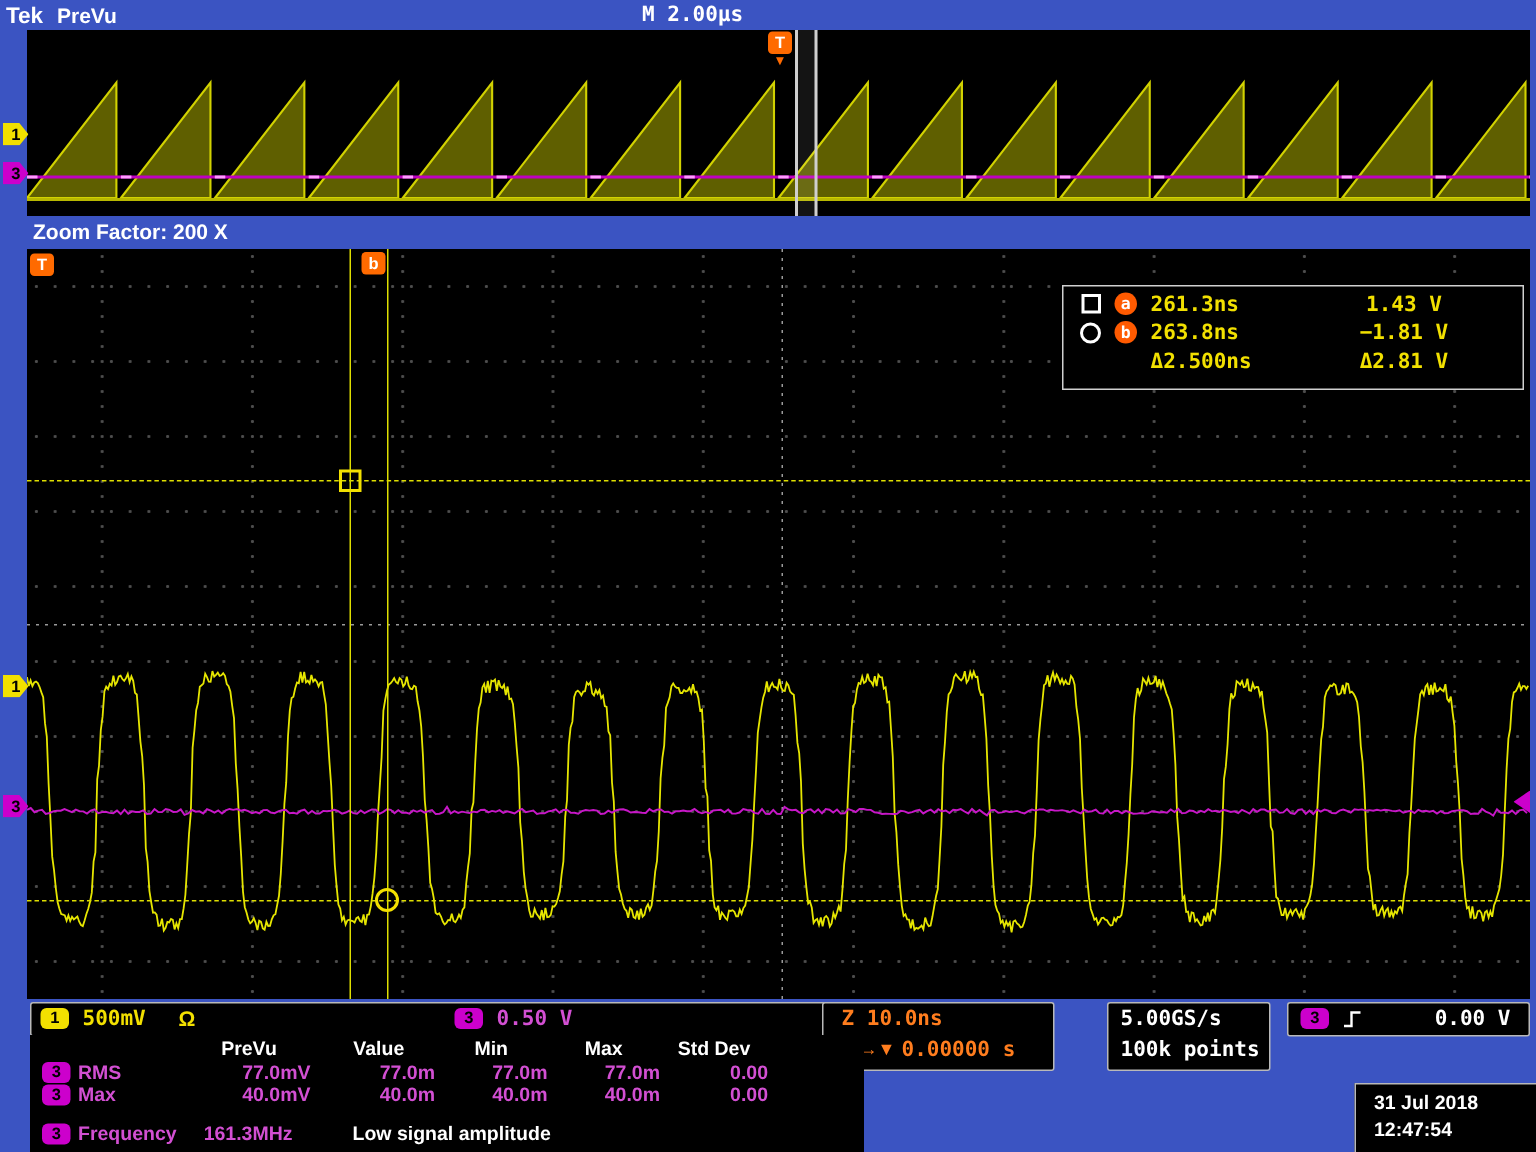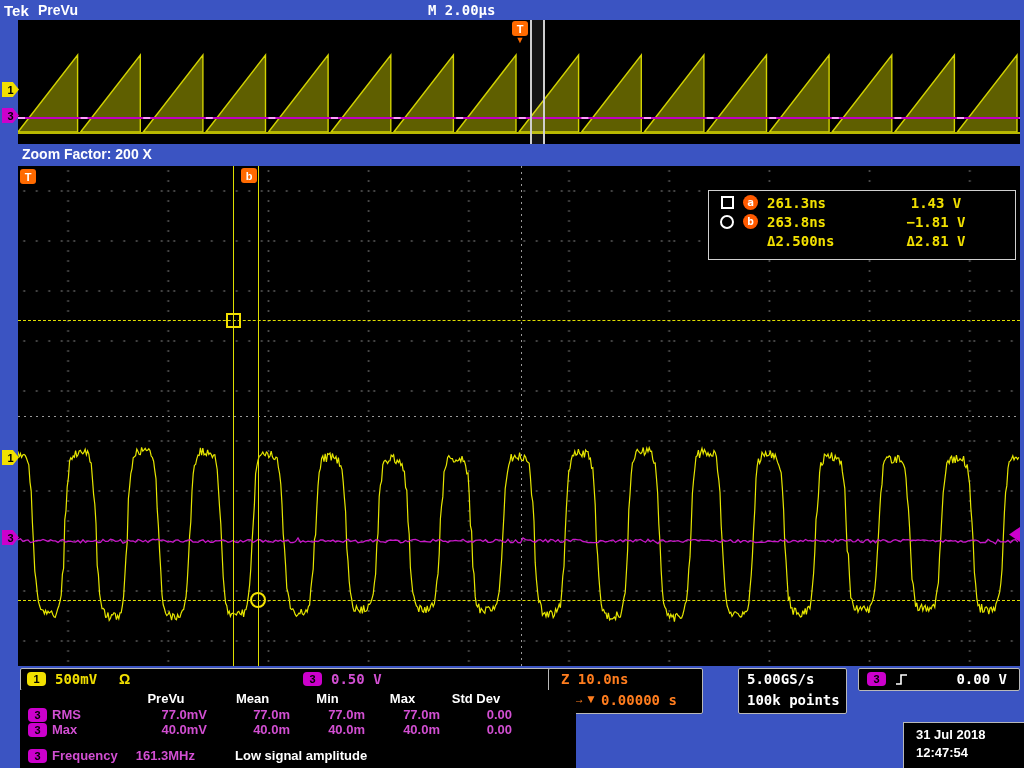--- a/index.html
+++ b/index.html
@@ -188,21 +188,21 @@
     <span class="badge m abs" style="left:8px;top:3px">3</span>
     <svg class="abs" style="left:36px;top:3px" width="13" height="15">
       <polyline points="1,12 6,12 6,3 12,3" fill="none" stroke="#ffffff" stroke-width="1.6"></polyline>
     </svg>
     <span class="abs white mono" style="right:12px;top:2px">0.00 V</span>
   </div>
 
   <div id="meas">
     <div class="mrow" style="top:1px">
       <span class="mhead" style="left:105px;width:82px">PreVu</span>
-      <span class="mhead" style="left:195px;width:75px">Mean</span>
+      <span class="mhead" style="left:195px;width:75px">Value</span>
       <span class="mhead" style="left:270px;width:75px">Min</span>
       <span class="mhead" style="left:345px;width:75px">Max</span>
       <span class="mhead" style="left:420px;width:72px">Std Dev</span>
     </div>
     <div class="mrow magenta" style="top:17px">
       <span class="badge m mbadge">3</span>
       <span class="mname">RMS</span>
       <span class="mcol" style="left:105px;width:82px">77.0mV</span>
       <span class="mcol" style="left:195px;width:75px">77.0m</span>
       <span class="mcol" style="left:270px;width:75px">77.0m</span>

